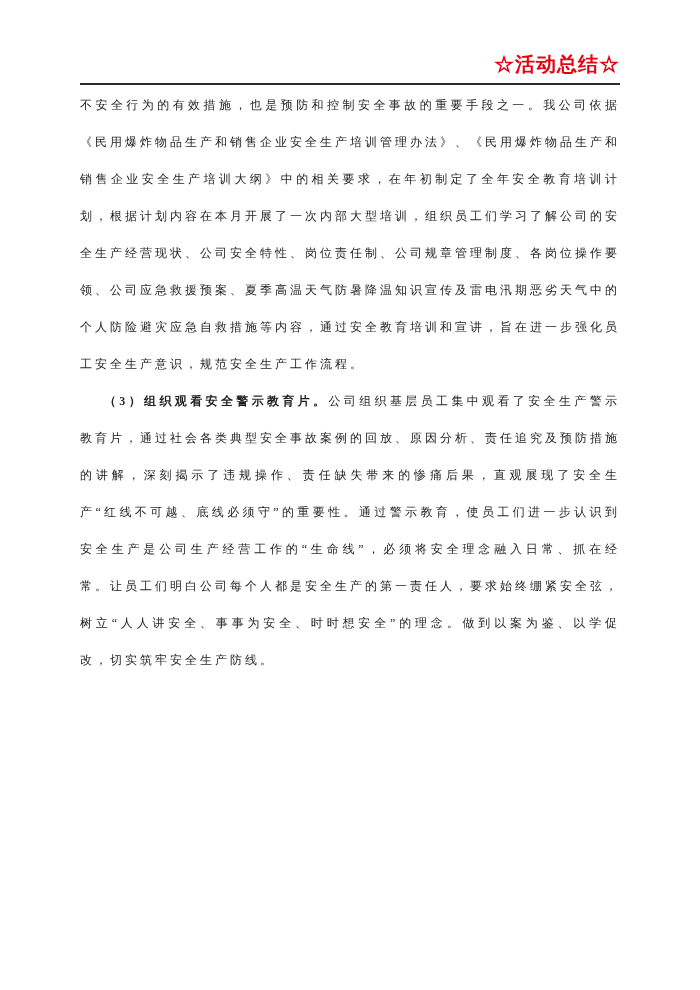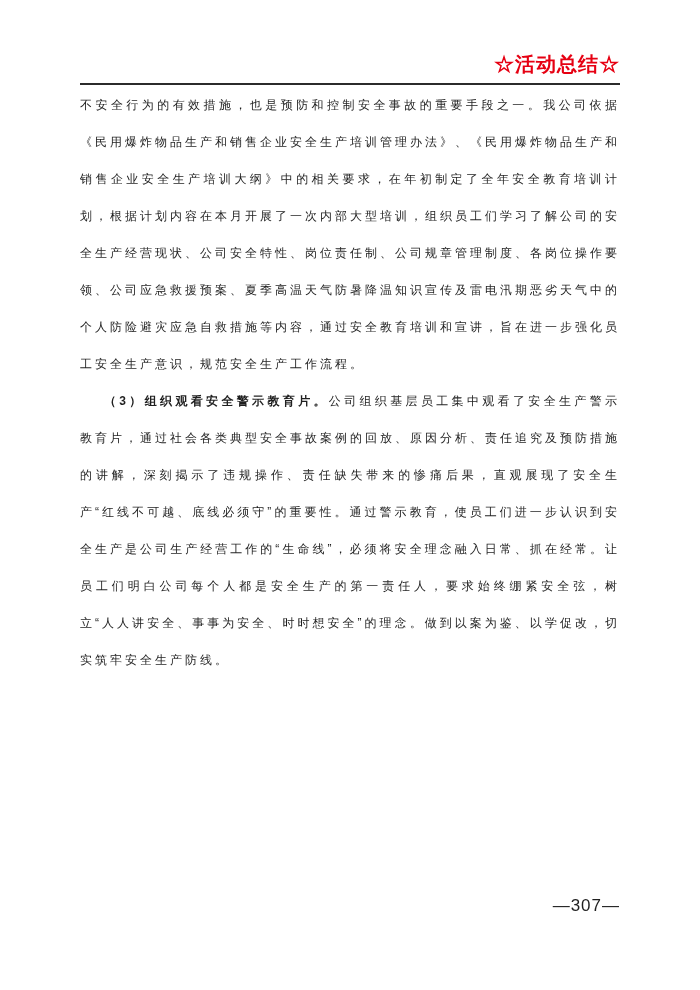--- a/index.html
+++ b/index.html
@@ -6,21 +6,21 @@
 
   html, body {
     background: #ffffff;
   }
 
   .page {
     position: relative;
     width: 700px;
     height: 990px;
     background: #ffffff;
-    font-family: Liberation Sans, sans-serif;
+    font-family: Liberation Serif, serif;
     overflow: hidden;
   }
 
   .content {
     position: absolute;
     left: 80px;
     top: 48px;
     width: 540px;
   }
 
@@ -80,15 +80,14 @@
     <div class="body-text">
 
       <p>不安全行为的有效措施，也是预防和控制安全事故的重要手段之一。我公司依据《民用爆炸物品生产和销售企业安全生产培训管理办法》、《民用爆炸物品生产和销售企业安全生产培训大纲》中的相关要求，在年初制定了全年安全教育培训计划，根据计划内容在本月开展了一次内部大型培训，组织员工们学习了解公司的安全生产经营现状、公司安全特性、岗位责任制、公司规章管理制度、各岗位操作要领、公司应急救援预案、夏季高温天气防暑降温知识宣传及雷电汛期恶劣天气中的个人防险避灾应急自救措施等内容，通过安全教育培训和宣讲，旨在进一步强化员工安全生产意识，规范安全生产工作流程。</p>
 
       <p class="para-indent"><span class="para-lead">（3）组织观看安全警示教育片。</span><span>公司组织基层员工集中观看了安全生产警示教育片，通过社会各类典型安全事故案例的回放、原因分析、责任追究及预防措施的讲解，深刻揭示了违规操作、责任缺失带来的惨痛后果，直观展现了安全生产“红线不可越、底线必须守”的重要性。通过警示教育，使员工们进一步认识到安全生产是公司生产经营工作的“生命线”，必须将安全理念融入日常、抓在经常。让员工们明白公司每个人都是安全生产的第一责任人，要求始终绷紧安全弦，树立“人人讲安全、事事为安全、时时想安全”的理念。做到以案为鉴、以学促改，切实筑牢安全生产防线。</span></p>
 
     </div>
 
   </div>
 
-  <div class="page-footer">—307—</div>
 
 </div>
 
 </body></html>

